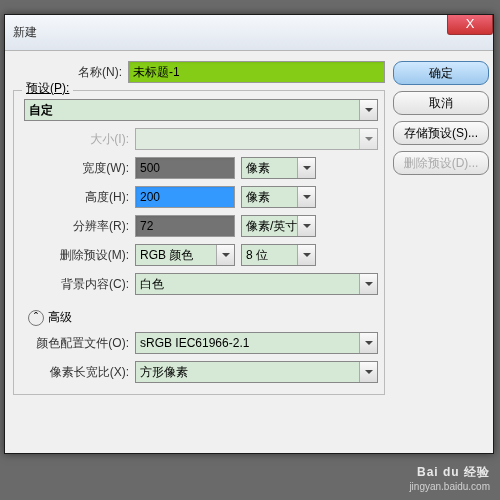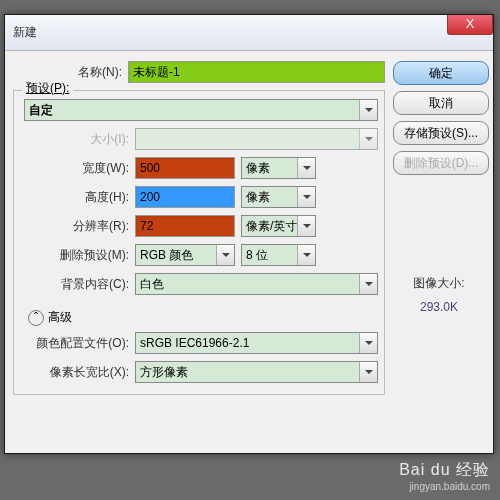--- a/index.html
+++ b/index.html
@@ -14,33 +14,33 @@
 .row { display: flex; align-items: center; margin-bottom: 7px; }
 .label { width: 115px; text-align: right; padding-right: 6px; color: #333; }
 .label.disabled { color: #aaa; }
 .text-input { flex: 1; height: 22px; border: 1px solid #999; padding: 2px 4px; background: #84cc16; box-shadow: inset 1px 1px 2px rgba(0,0,0,0.08); }
 .dropdown { height: 22px; background: #d6e9d6; border: 1px solid #888; display: flex; align-items: center; padding: 0 4px; position: relative; cursor: pointer; }
 .dropdown.full { flex: 1; }
 .dropdown.small { width: 75px; }
 .dropdown.med { width: 100px; }
 .dd-arrow { position: absolute; right: 0; top: 0; width: 18px; height: 100%; border-left: 1px solid #aaa; background: linear-gradient(#fafafa,#ddd); display: flex; align-items: center; justify-content: center; }
 .dd-arrow::after { content: ""; border: 4px solid transparent; border-top-color: #444; margin-top: 3px; }
-.num-input { width: 100px; height: 22px; border: 1px solid #999; padding: 2px 4px; background: #c2410c; box-shadow: inset 1px 1px 2px rgba(0,0,0,0.08); }
+.num-input { width: 100px; height: 22px; border: 1px solid #999; padding: 2px 4px; background: #737373; box-shadow: inset 1px 1px 2px rgba(0,0,0,0.08); }
 .num-input.sel { background: #3399ff; color: #000000; }
 .btn { width: 96px; height: 24px; border: 1px solid #888; background: linear-gradient(#fafafa,#e2e2e2); margin-bottom: 6px; cursor: pointer; text-align: center; line-height: 22px; border-radius: 9px; }
 .btn.primary { background: linear-gradient(#cfe8ff,#9ec9ed); border-color: #4a7fb0; }
 .btn.disabled { color: #aaa; }
 .fieldset { border: 1px solid #bbb; padding: 8px 6px 4px 6px; margin-top: 2px; position: relative; }
 .fieldset .legend-row { position: absolute; top: -11px; left: 8px; background: #f0f0f0; padding: 0 4px; display: flex; align-items: center; text-decoration: underline; }
 .adv-row { display: flex; align-items: center; margin: 14px 0 6px 8px; }
 .circ { width: 16px; height: 16px; border: 1px solid #777; border-radius: 50%; display: flex; align-items: center; justify-content: center; margin-right: 4px; background: #eee; cursor: pointer; font-size: 10px; }
 .img-size { text-align: center; margin-top: 100px; color: #333; }
 .img-size .val { margin-top: 8px; color: #4a3c7a; }
 .watermark { position: absolute; bottom: 8px; right: 10px; color: #fff; opacity: 0.85; text-align: right; }
-.watermark .big { font-size: 16px; font-weight: normal; letter-spacing: 1px; }
+.watermark .big { font-size: 12px; font-weight: bold; letter-spacing: 1px; }
 .watermark .small { font-size: 10px; opacity: 0.8; }
 .gap { width: 6px; }
 </style>
 </head>
 <body>
 
 <div class="window">
   <div class="titlebar">
     <span class="titlebar-text">新建</span>
     <div class="close-btn">X</div>
@@ -148,24 +148,20 @@
         </div>
 
       </div>
     </div>
 
     <div class="right-panel">
       <div class="btn primary">确定</div>
       <div class="btn">取消</div>
       <div class="btn">存储预设(S)...</div>
       <div class="btn disabled">删除预设(D)...</div>
-      <div class="img-size">
-        <div>图像大小:</div>
-        <div class="val">293.0K</div>
-      </div>
     </div>
   </div>
 </div>
 
 <div class="watermark">
   <div class="big">Bai du 经验</div>
   <div class="small">jingyan.baidu.com</div>
 </div>
 
 </body></html>

